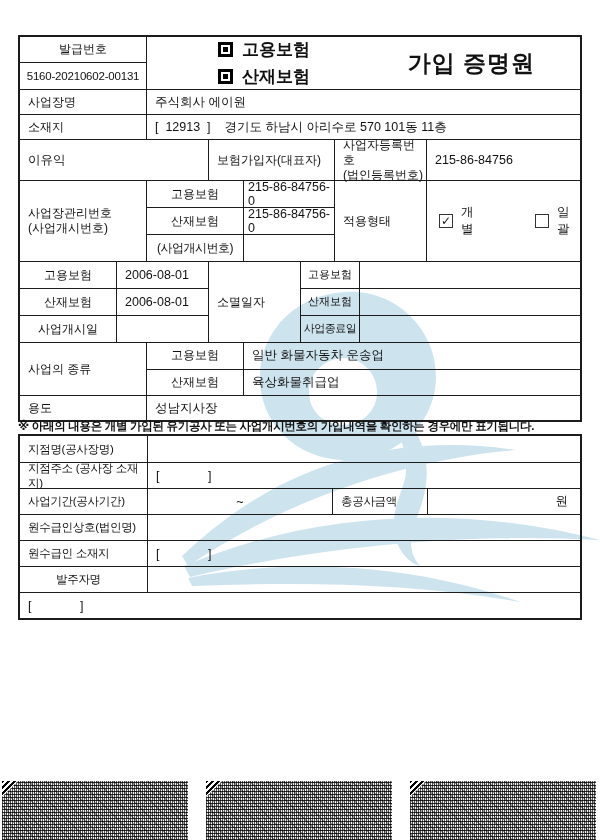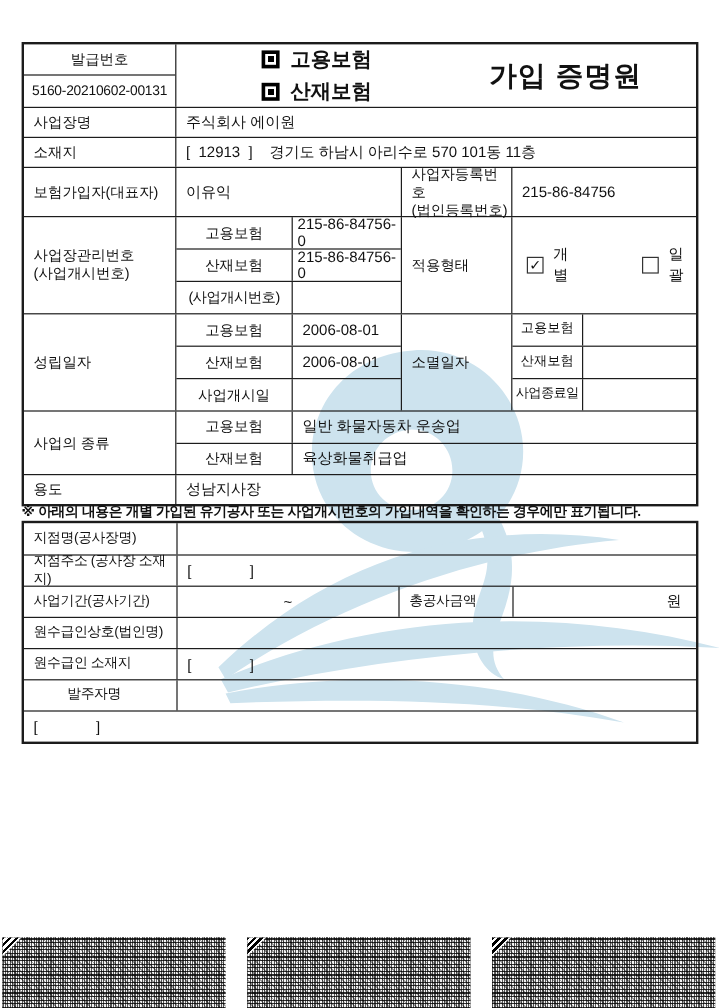--- a/index.html
+++ b/index.html
@@ -117,22 +117,22 @@
 
     <div class="row" style="height:25px;">
       <div class="cell lab" style="width:126px;">소재지</div>
       <div class="cell val" style="flex:1;gap:14px;">
         <span class="pre">[  12913  ]</span>
         <span>경기도 하남시 아리수로 570 101동 11층</span>
       </div>
     </div>
 
     <div class="row" style="height:41px;">
+      <div class="cell val" style="width:188px;">이유익</div>
       <div class="cell lab" style="width:126px;">보험가입자(대표자)</div>
-      <div class="cell val" style="width:188px;">이유익</div>
       <div class="cell lab" style="width:92px;">
         <span>
           <span style="display:block;">사업자등록번호</span>
           <span style="display:block;">(법인등록번호)</span>
         </span>
       </div>
       <div class="cell val" style="flex:1;">215-86-84756</div>
     </div>
 
     <div class="row" style="height:81px;">
@@ -160,21 +160,20 @@
       <div class="cell apply-box" style="flex:1;">
         <span class="cb">✓</span>
         <span>개별</span>
         <span class="apply-gap"></span>
         <span class="cb"></span>
         <span>일괄</span>
       </div>
     </div>
 
     <div class="row" style="height:81px;">
-      <div class="cell lab" style="width:126px;">성립일자</div>
       <div class="cell subcol" style="width:188px;">
         <div class="subrow">
           <div class="cell lab ctr" style="width:96px;">고용보험</div>
           <div class="cell val" style="flex:1;">2006-08-01</div>
         </div>
         <div class="subrow">
           <div class="cell lab ctr" style="width:96px;">산재보험</div>
           <div class="cell val" style="flex:1;">2006-08-01</div>
         </div>
         <div class="subrow">

